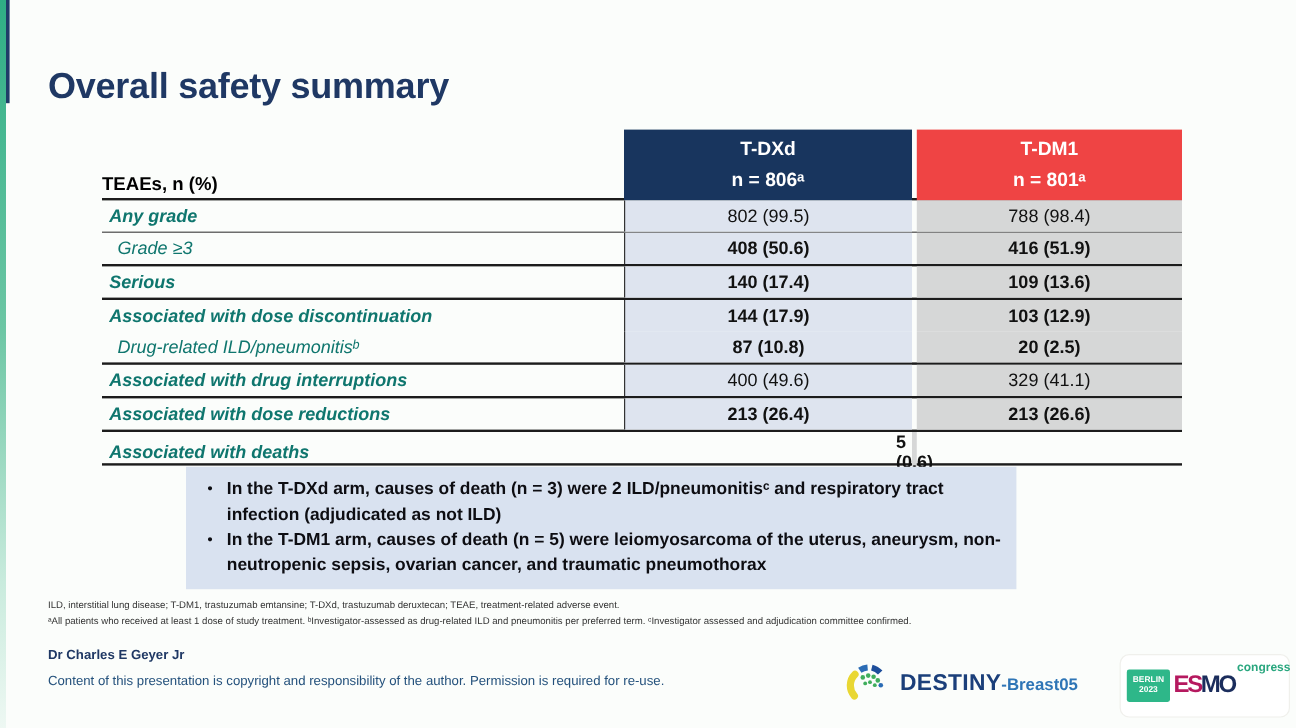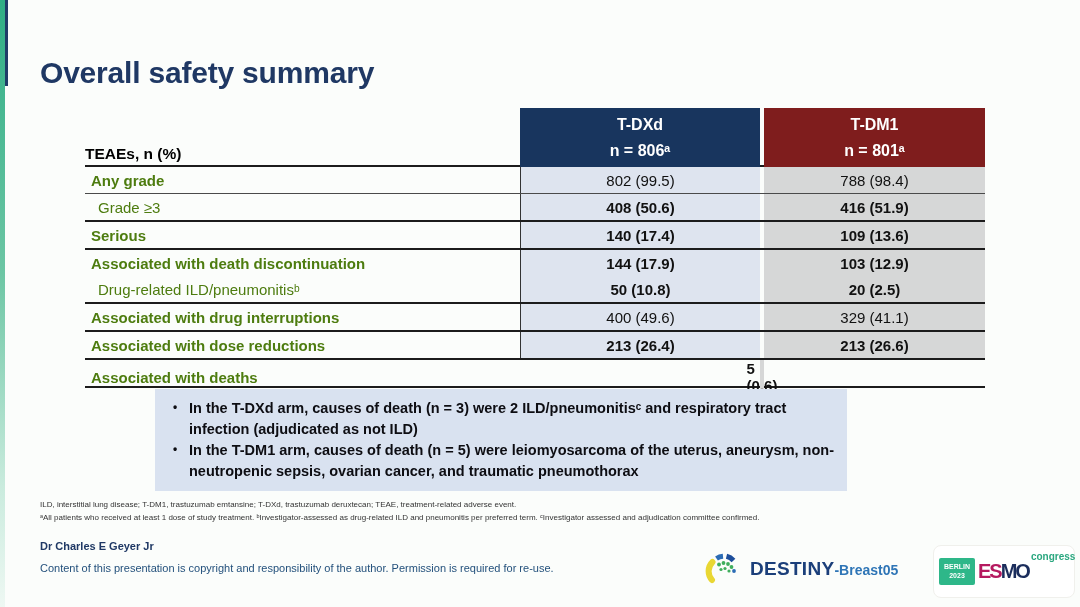--- a/index.html
+++ b/index.html
@@ -15,27 +15,27 @@
     color:#1f3864;letter-spacing:-0.2px;}
 
   
   .teae-table{position:absolute;left:85px;top:108px;width:900px;}
   .thead,.trow{display:grid;grid-template-columns:435px 240px 4px 221px;}
   .thead{height:57px;}
   .th-label{align-self:end;padding-bottom:4px;font-weight:bold;font-size:15.5px;color:#000;margin-top:37px;}
   .th-col{display:flex;flex-direction:column;align-items:center;justify-content:center;
     color:#fff;font-weight:bold;font-size:16px;line-height:1.6;}
   .th-c1{background:#18355e;}
-  .th-c2{background:#7f1d1d;}
+  .th-c2{background:#ef4444;}
 
   .trow{height:26px;align-items:stretch;}
   .bt-strong{border-top:2px solid #1c1c1c;}
   .bt-thin{border-top:1px solid #4a4a4a;}
   .bb-strong{border-bottom:2px solid #1c1c1c;}
-  .tlabel{font-size:15px;padding-left:6px;color:#4d7c0f;display:flex;align-items:center;}
+  .tlabel{font-size:15px;padding-left:6px;color:#0f766e;display:flex;align-items:center;font-style:italic;}
   .tlabel.bold{font-weight:bold;}
   .tlabel.sub{padding-left:13px;}
   .tval{font-size:15px;color:#111;display:flex;align-items:center;justify-content:center;}
   .c1{background:#dee4ef;border-left:1.5px solid #333;}
   .c2{background:#d6d7d7;}
   .vb .tval{font-weight:bold;}
   .tgap{background:transparent;}
 
   
   .bullet-box{position:absolute;left:155px;top:389px;width:692px;box-sizing:border-box;
@@ -104,29 +104,29 @@
   </div>
 
   <div class="trow bt-strong vb">
     <div class="tlabel bold">Serious</div>
     <div class="tval c1">140 (17.4)</div>
     <div class="tgap"></div>
     <div class="tval c2">109 (13.6)</div>
   </div>
 
   <div class="trow bt-strong vb">
-    <div class="tlabel bold">Associated with death discontinuation</div>
+    <div class="tlabel bold">Associated with dose discontinuation</div>
     <div class="tval c1">144 (17.9)</div>
     <div class="tgap"></div>
     <div class="tval c2">103 (12.9)</div>
   </div>
 
   <div class="trow vb">
     <div class="tlabel sub">Drug-related ILD/pneumonitisᵇ</div>
-    <div class="tval c1">50 (10.8)</div>
+    <div class="tval c1">87 (10.8)</div>
     <div class="tgap"></div>
     <div class="tval c2">20 (2.5)</div>
   </div>
 
   <div class="trow bt-strong">
     <div class="tlabel bold">Associated with drug interruptions</div>
     <div class="tval c1">400 (49.6)</div>
     <div class="tgap"></div>
     <div class="tval c2">329 (41.1)</div>
   </div>

